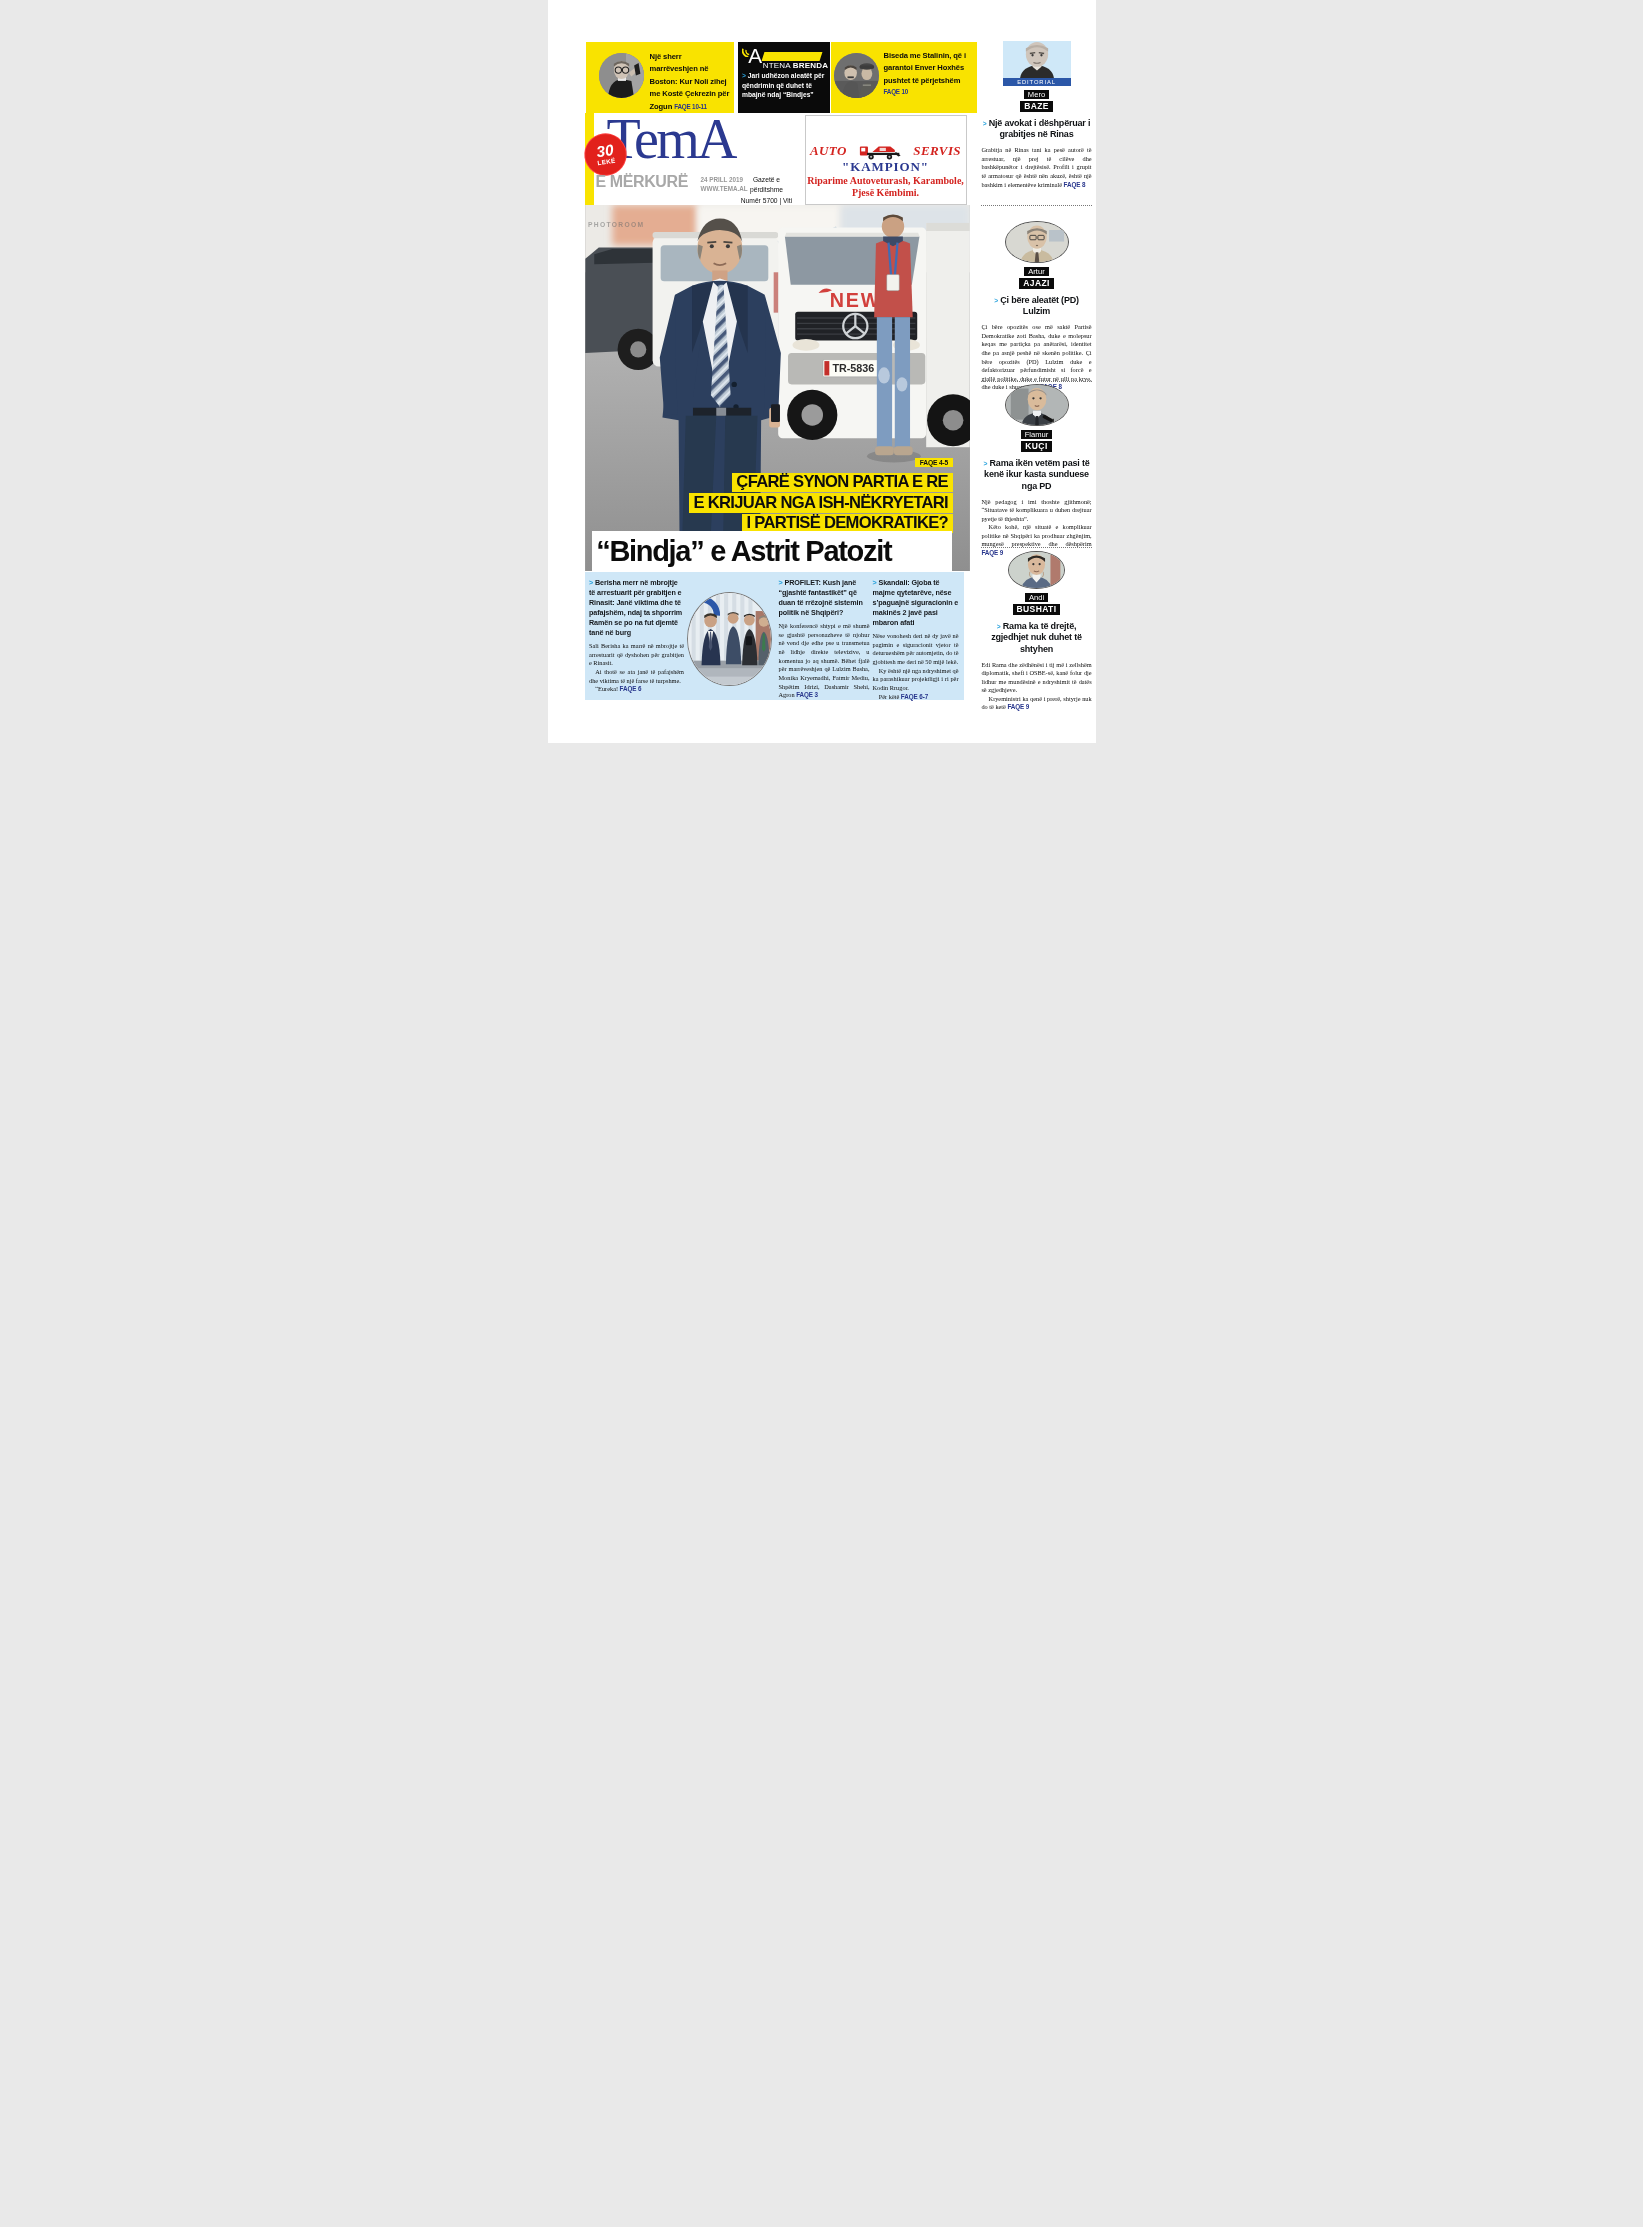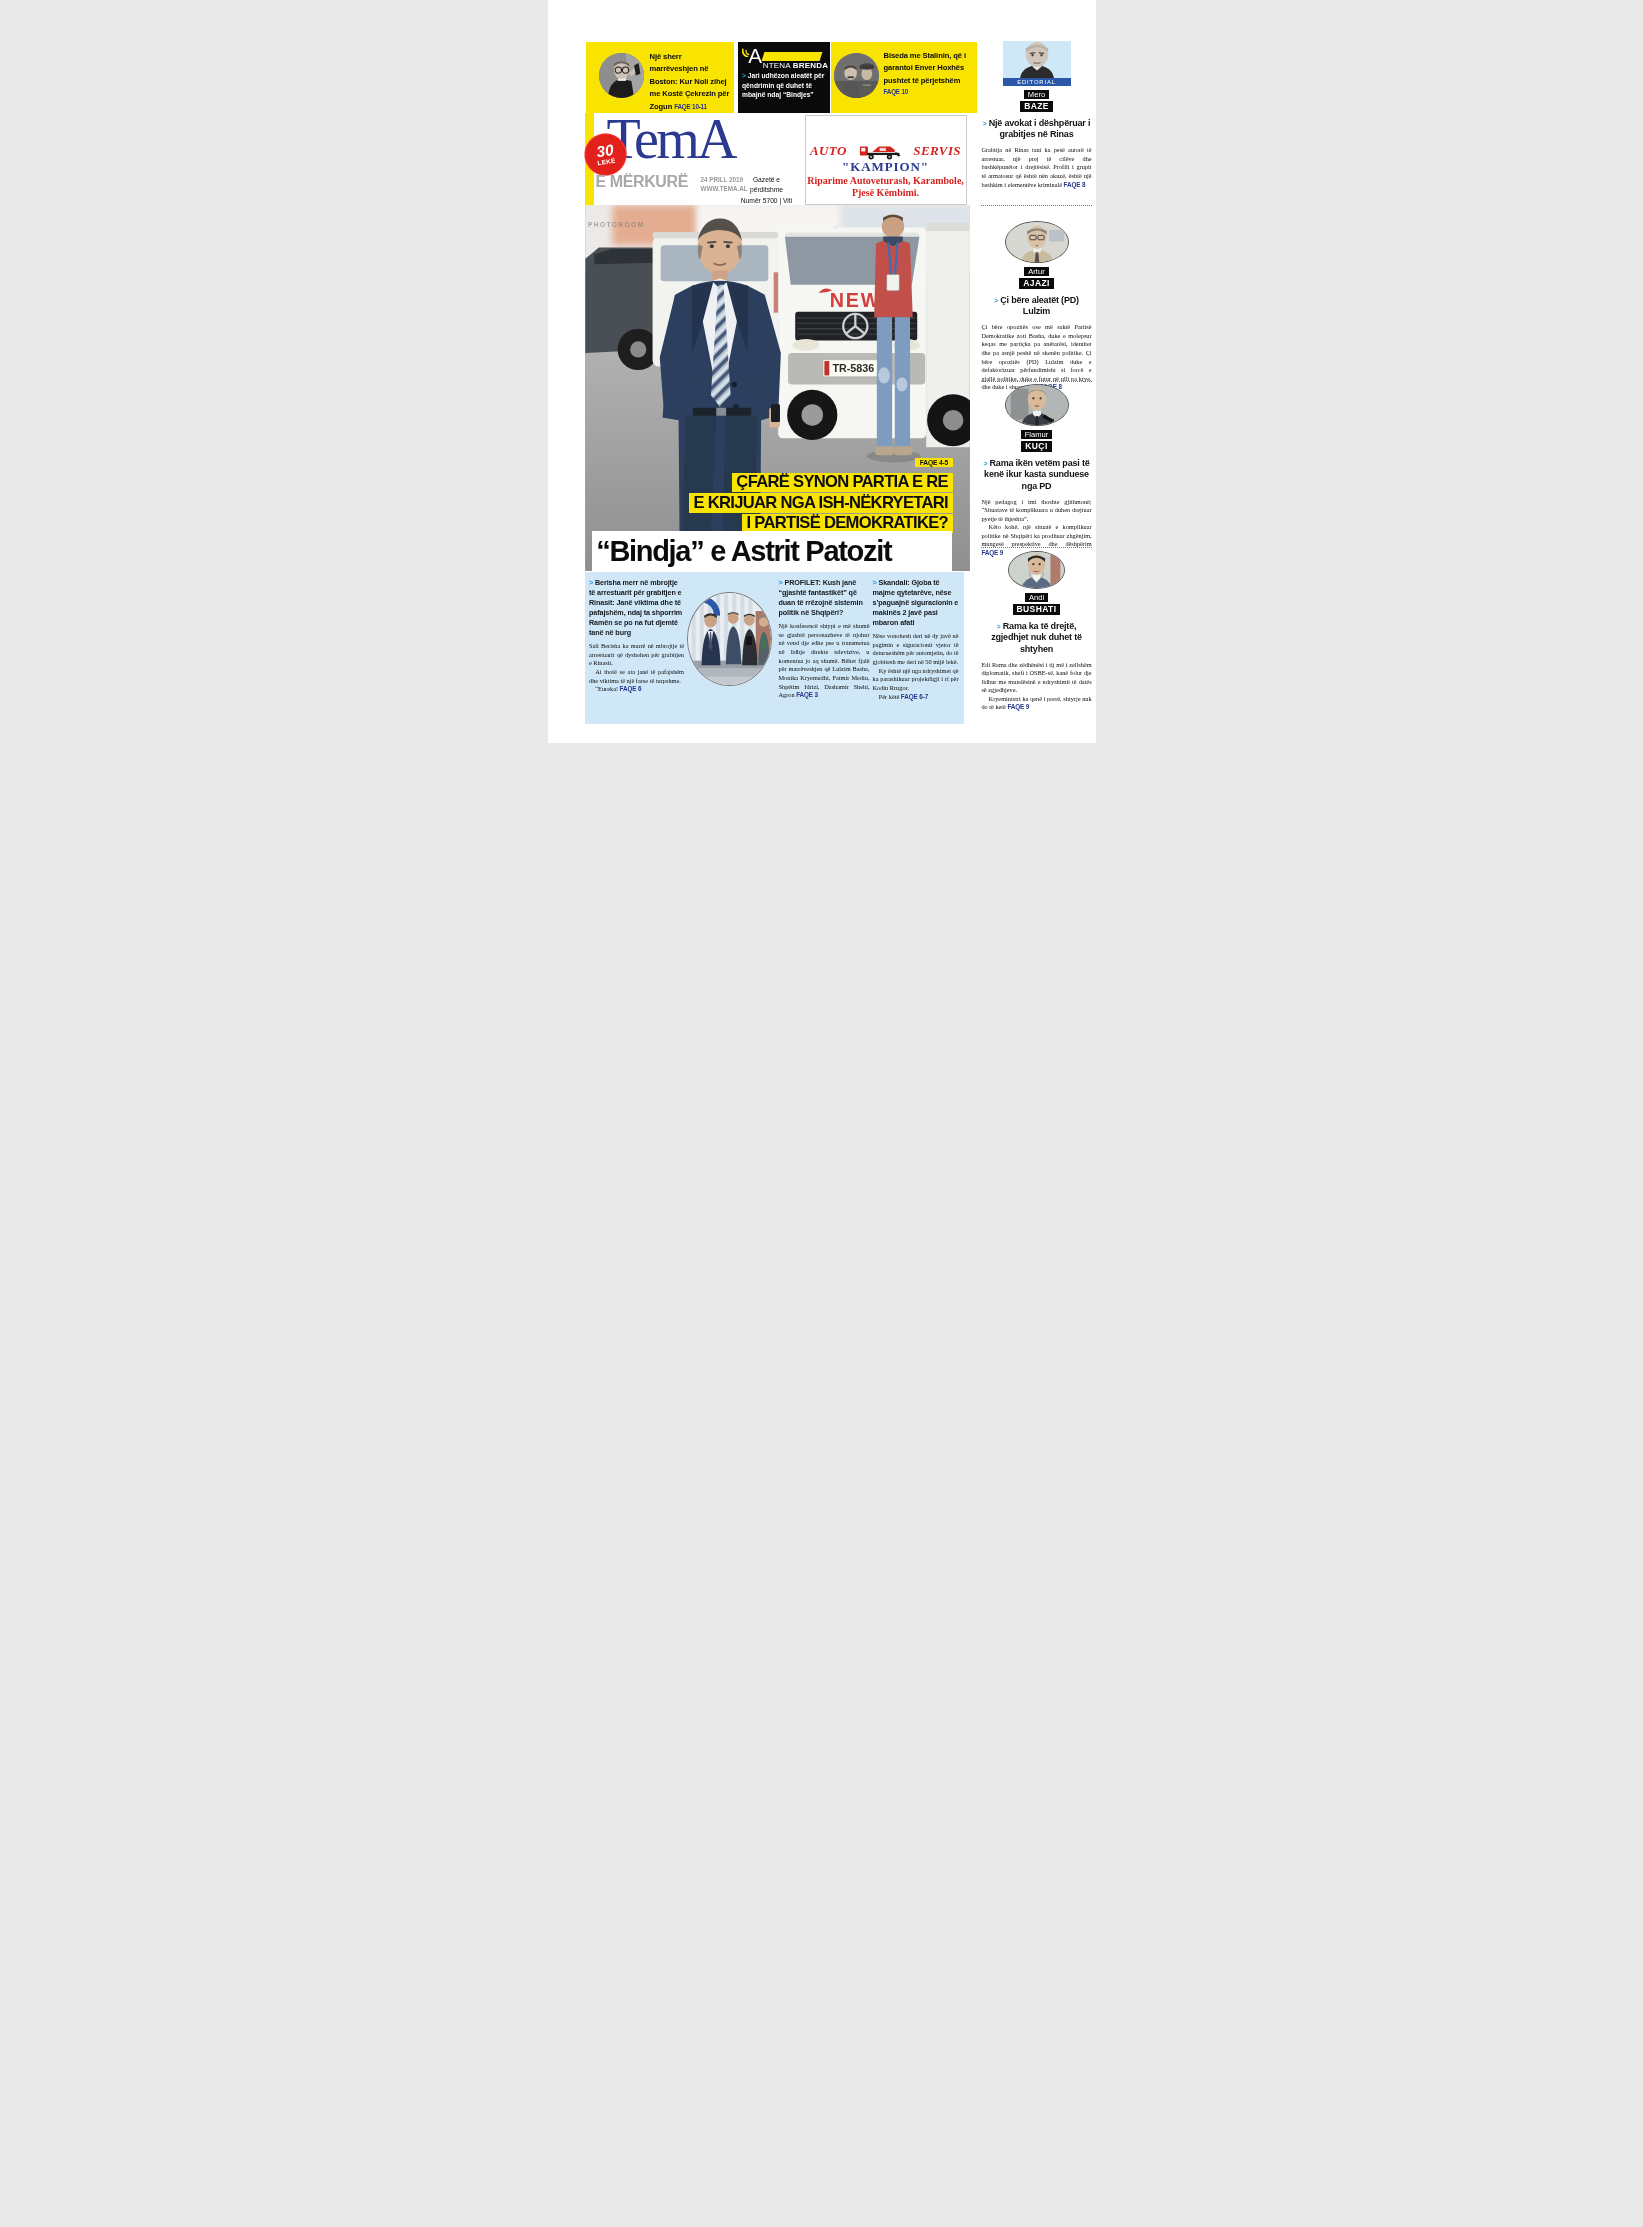--- a/index.html
+++ b/index.html
@@ -328,21 +328,21 @@
         </div>
       <div class="kline">
           <span>I PARTISË DEMOKRATIKE?</span>
         </div>
     </div>
     <div class="abs bband" style="left:7.2px;top:326px;width:360px;height:41px;">
       <span class="bhead">“Bindja” e Astrit Patozit</span>
     </div>
   </div>
 
-  <div class="abs bluestrip" style="left:37px;top:572px;width:379px;height:152px;">
+  <div class="abs bluestrip" style="left:37px;top:572px;width:379px;height:128px;">
 
     <div class="abs" style="left:4.5px;top:6.3px;width:95px;">
       <span class="t-head"><span class="cyan">&gt;</span> <span>Berisha merr në mbrojtje të arrestuarit për grabitjen e Rinasit: Janë viktima dhe të pafajshëm, ndaj ta shporrim Ramën se po na fut djemtë tanë në burg</span></span>
       <div class="t-body">
         <p class="first">Sali Berisha ka marrë në mbrojtje të arrestuarit që dyshohen për grabitjen e Rinasit.</p>
         <p>Ai thotë se ata janë të pafajshëm dhe viktima të një farse të turpshme.</p>
         <p><span>“Eureka!</span> <span class="faqe">FAQE 6</span></p>
       </div>
     </div>
     <div class="ovalphoto" style="left:102px;top:20px;width:83px;height:92px;">

